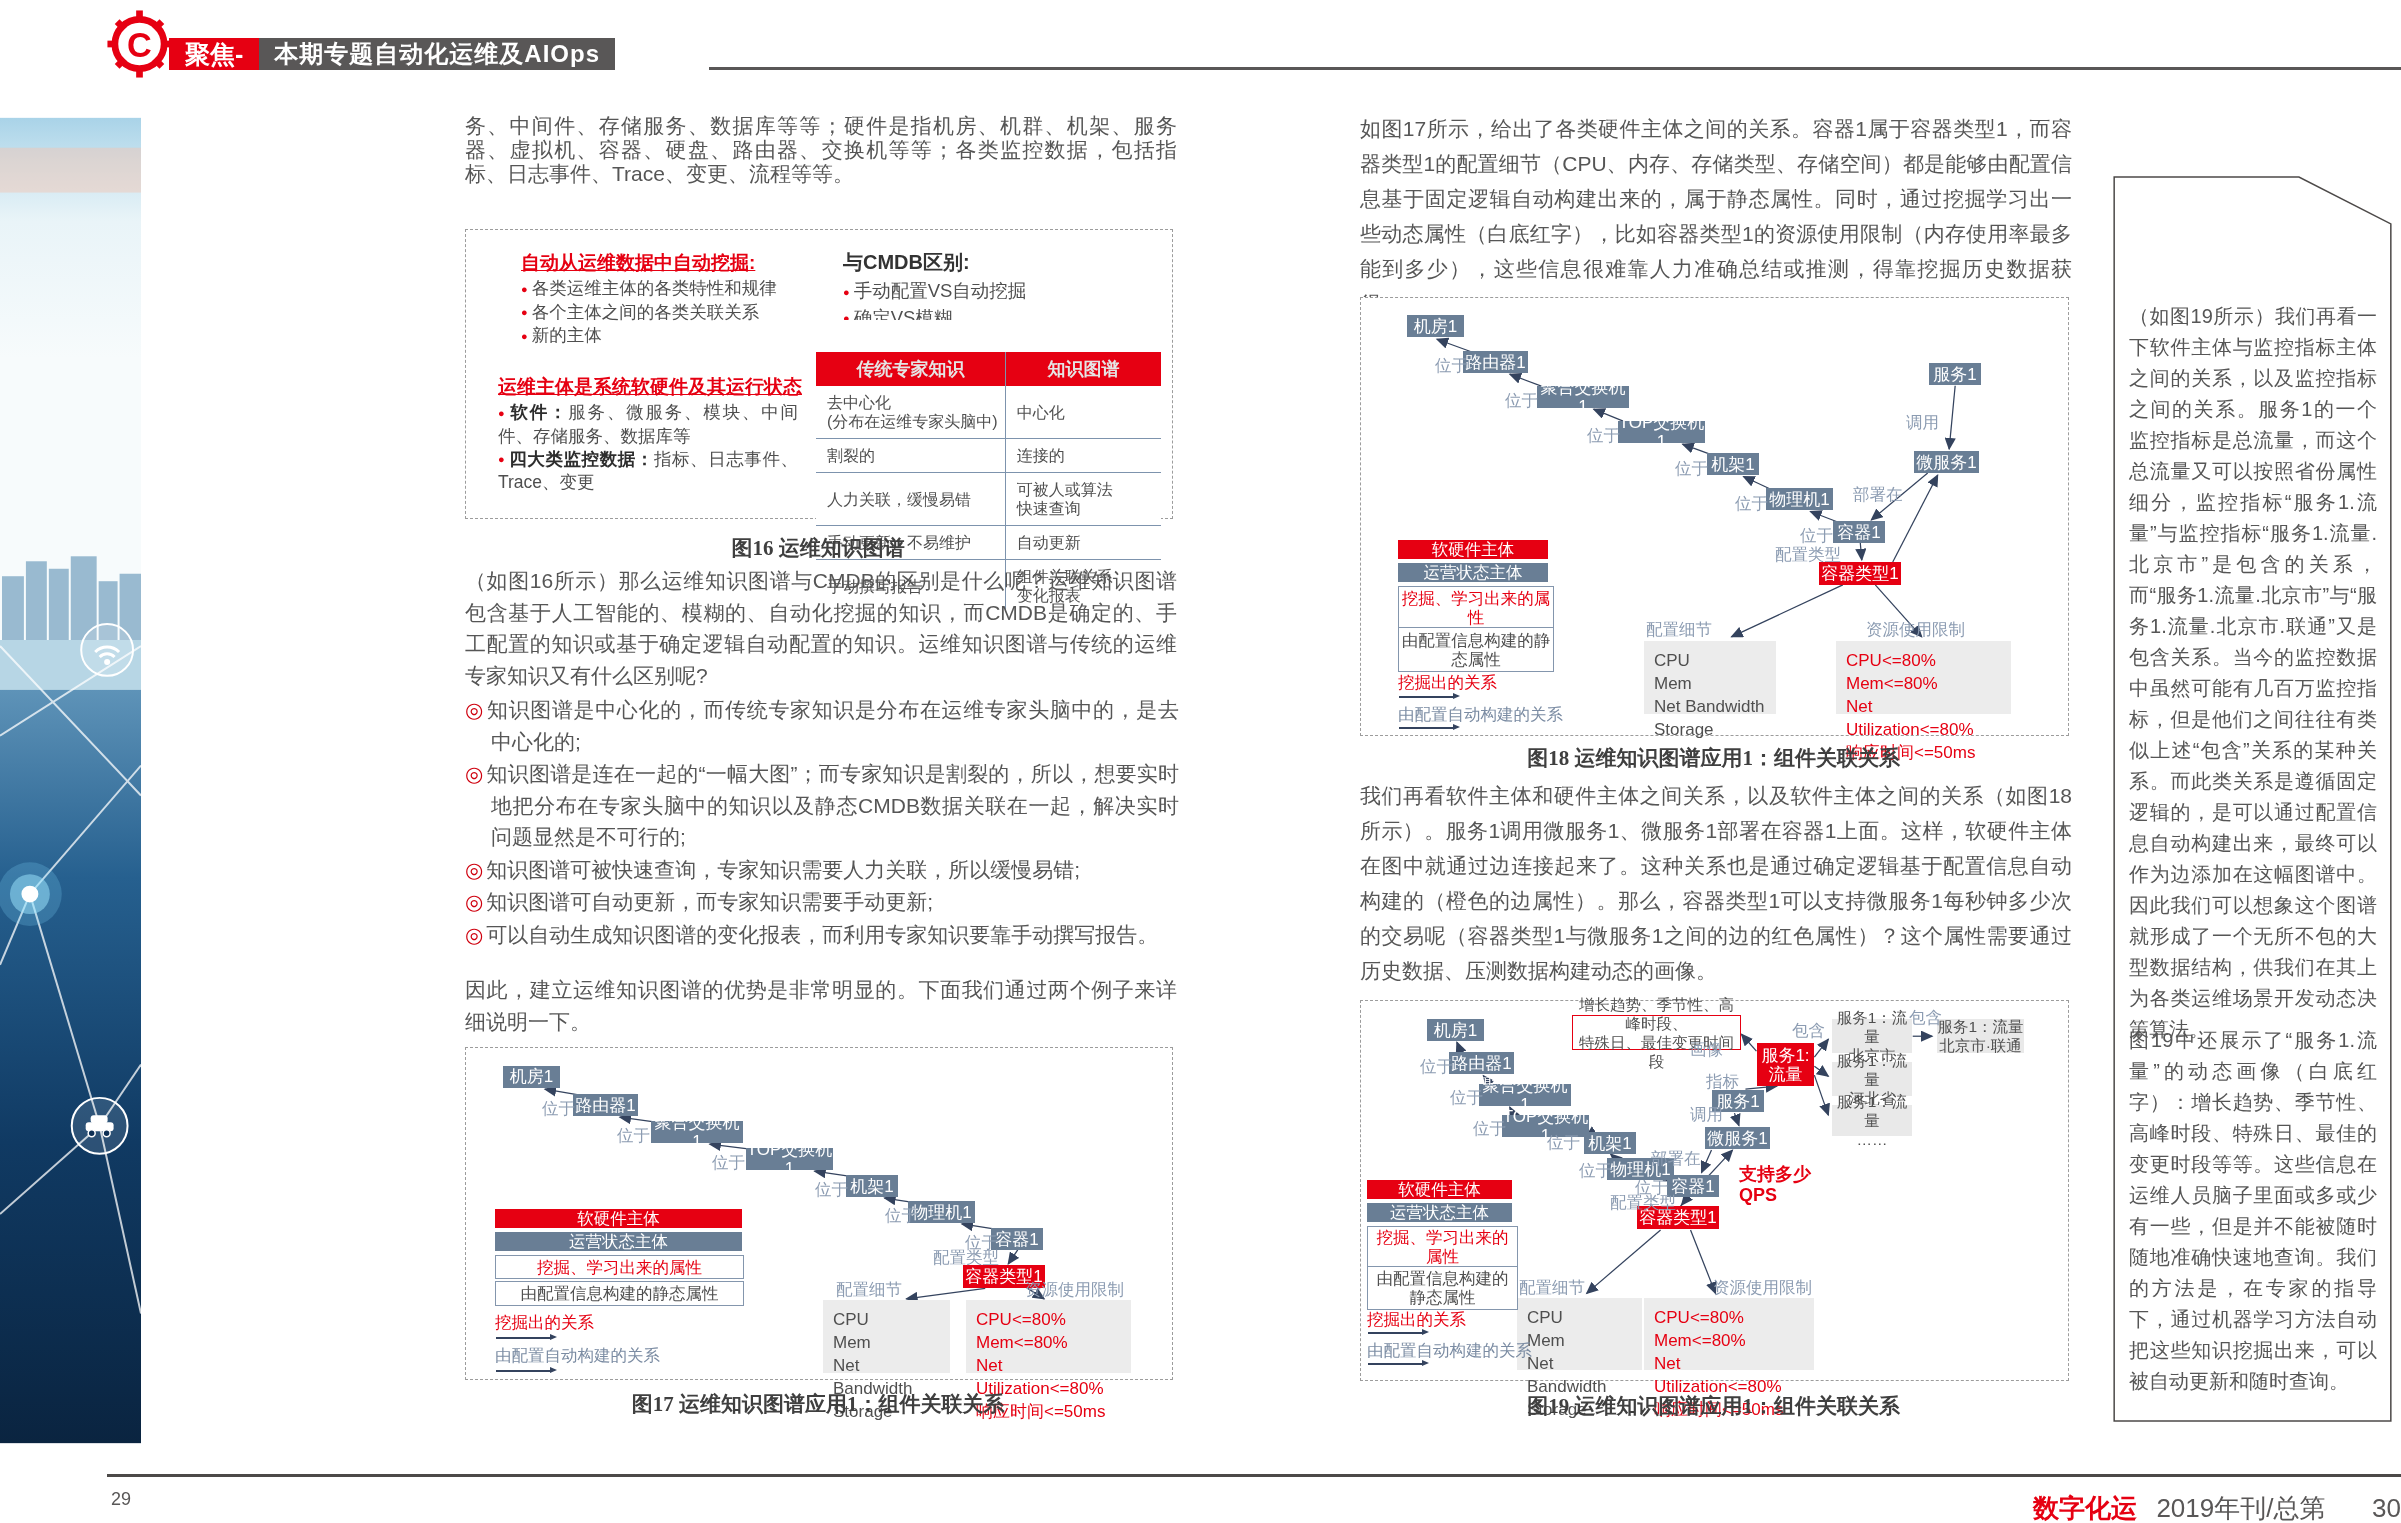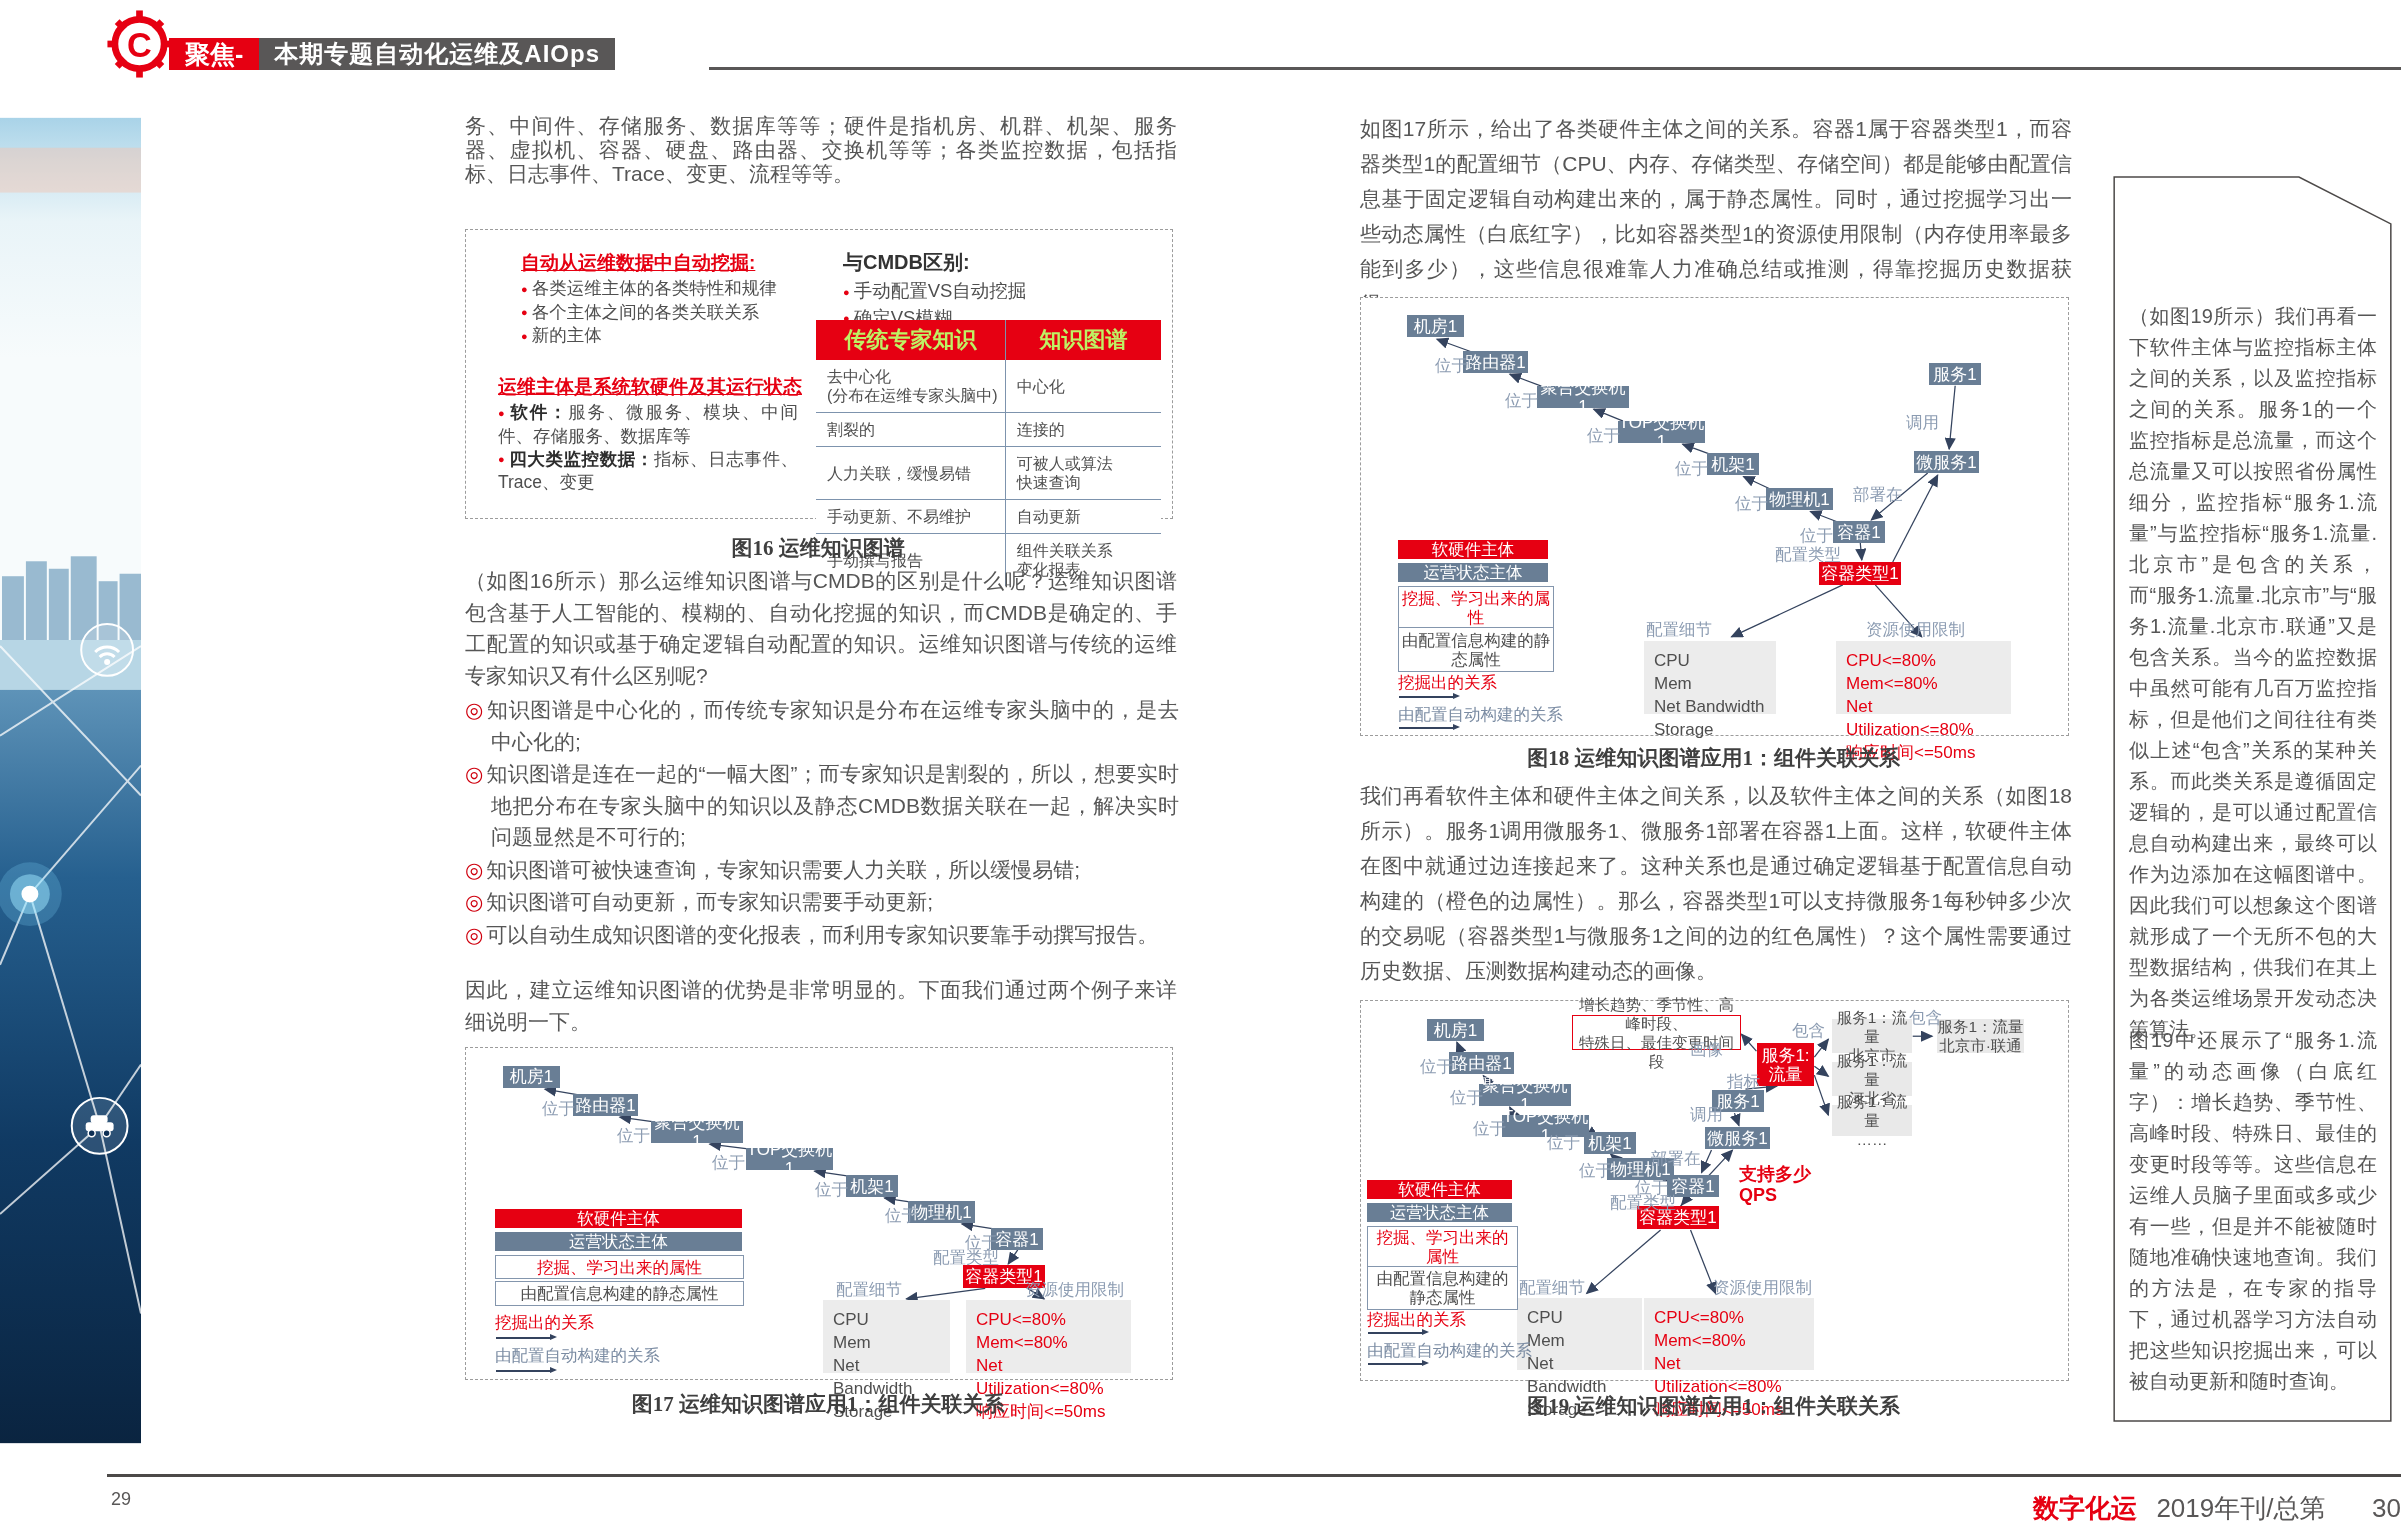--- a/index.html
+++ b/index.html
@@ -22,22 +22,22 @@
   
   .dashbox{border:1.5px dashed #9c9c9c;background:#fff;}
   .b16-title-red{color:#e60012;font-weight:bold;font-size:19px;text-decoration:underline;}
   .b16-title-blk{color:#333;font-weight:bold;font-size:20px;}
   .b16-item{font-size:17.5px;line-height:23px;color:#4f4f4f;}
   .b16-item::before{content:"●";color:#e60012;font-size:11px;margin-right:4px;vertical-align:1.5px;}
   .b16-sub{font-size:17.5px;line-height:23px;color:#4f4f4f;text-align:justify;}
   .b16-sub::before{content:"●";color:#e60012;font-size:11px;margin-right:4px;vertical-align:1.5px;}
   .b16-sub b{color:#2d2d2d;}
   .tbl{display:grid;grid-template-columns:55% 45%;background:#fff;}
-  .tbl .th{background:#e60012;color:#bef264;font-weight:bold;font-size:22px;
-           display:flex;align-items:center;justify-content:center;padding:5px 0;}
+  .tbl .th{background:#e60012;color:#e5e5e5;font-weight:bold;font-size:18px;
+           display:flex;align-items:center;justify-content:center;padding:5px 0;margin-top:32px;}
   .tbl .td{font-size:16px;line-height:19px;color:#4f4f4f;padding:7px 3px 7px 11px;
            display:flex;align-items:center;white-space:pre-line;}
   .tbl .c1{border-right:1.5px solid #7d93ad;}
   .tbl .rsep{border-top:1.5px solid #7d93ad;}
   
   .fig{position:absolute;}
   .node{position:absolute;background:#697e95;color:#fff;font-size:17px;
         display:flex;align-items:center;justify-content:center;text-align:center;line-height:19px;}
   .node.red{background:#e60012;}
   .gbox{position:absolute;background:#ececec;color:#4f4f4f;font-size:17px;line-height:23px;
@@ -380,21 +380,21 @@
 河北省</div>
     <div class="mbox" style="left:471px;top:104px;width:80px;height:31px">服务1：流量
 ……</div>
     <span class="elabel" style="left:59px;top:55px">位于</span>
     <span class="elabel" style="left:89px;top:86px">位于</span>
     <span class="elabel" style="left:112px;top:117px">位于</span>
     <span class="elabel" style="left:186px;top:131px">位于</span>
     <span class="elabel" style="left:218px;top:159px">位于</span>
     <span class="elabel" style="left:274px;top:176px">位于</span>
     <span class="elabel" style="left:249px;top:191px">配置类型</span>
-    <span class="elabel" style="left:366px;top:70px">指标</span>
+    <span class="elabel" style="left:345px;top:70px">指标</span>
     <span class="elabel" style="left:329px;top:38px">画像</span>
     <span class="elabel" style="left:329px;top:103px">调用</span>
     <span class="elabel" style="left:290px;top:147px">部署在</span>
     <span class="elabel" style="left:431px;top:19px">包含</span>
     <span class="elabel" style="left:548px;top:6px">包含</span>
     <span class="elabel redbold" style="left:378px;top:163px">支持多少
 QPS</span>
     <span class="elabel" style="left:158px;top:276px">配置细节</span>
     <span class="elabel" style="left:352px;top:276px">资源使用限制</span>
     <div class="gbox" style="left:156px;top:297px;width:105px;height:56px">CPU

